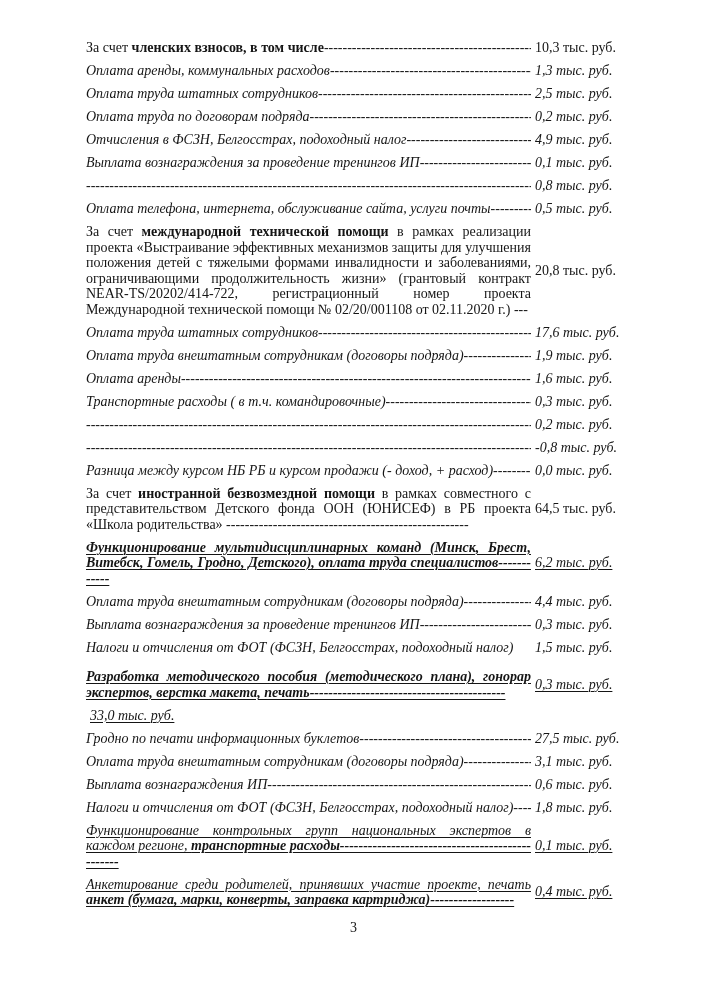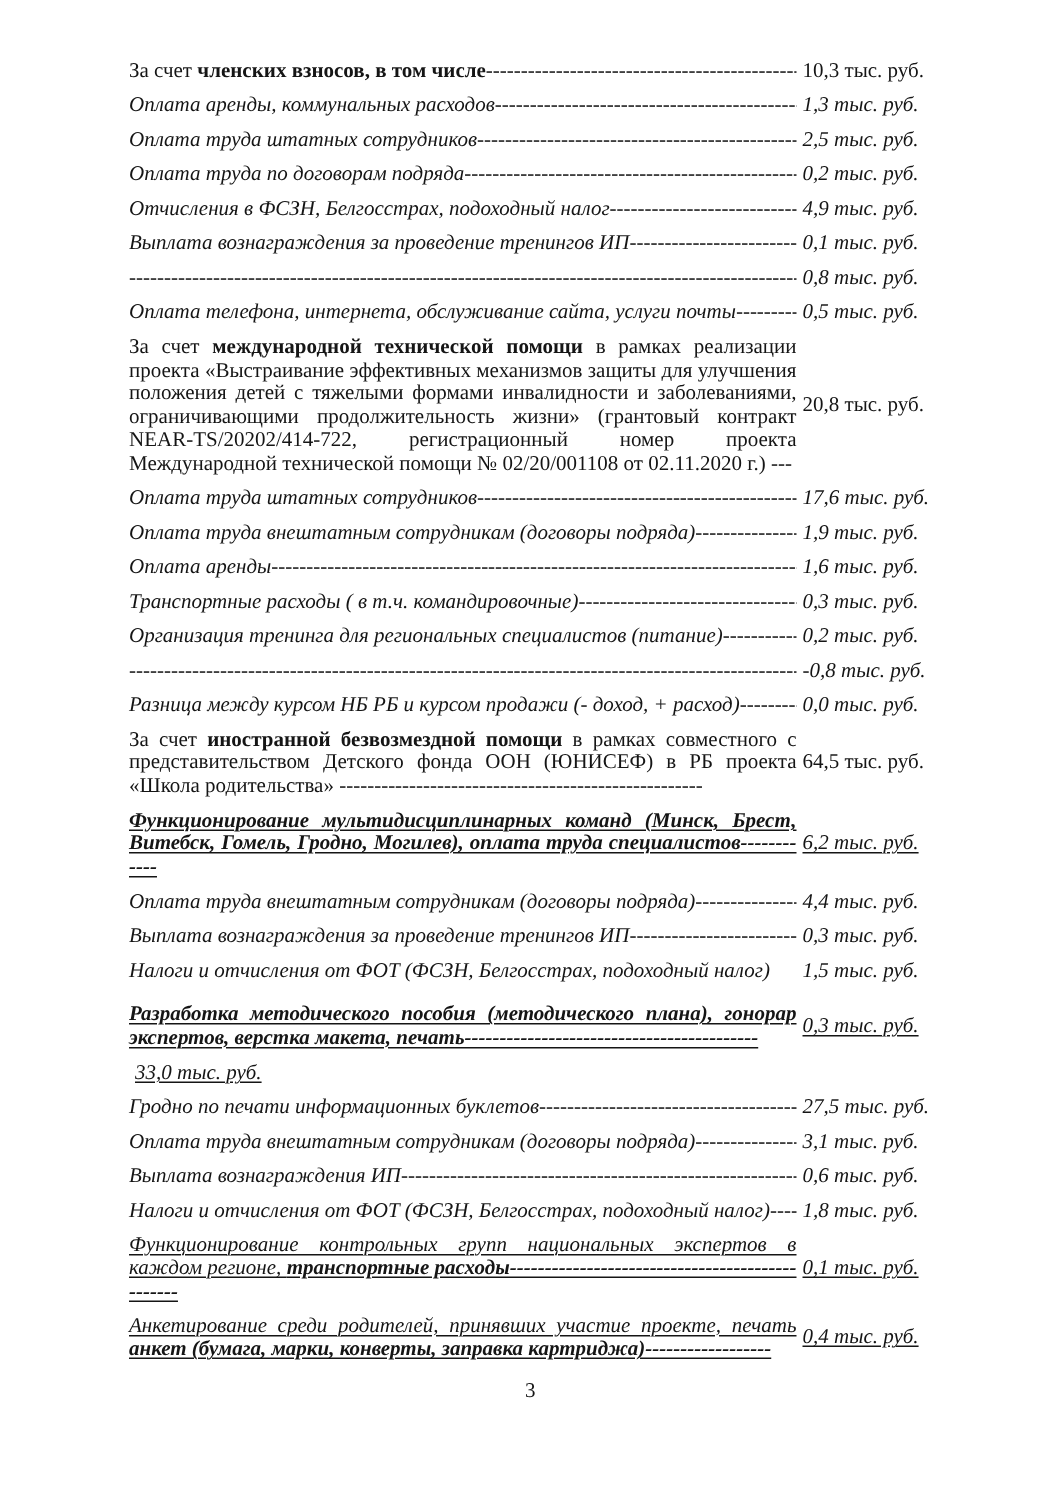--- a/index.html
+++ b/index.html
@@ -139,21 +139,20 @@
       </div>
       <div class="row">
         <div class="text sl it">
           <span class="label"><span class="">Транспортные расходы ( в т.ч. командировочные) </span></span>
           <span class="leader"><span>------------------------------------------------------------------------------------------------------------------------------------------------------</span></span>
         </div>
         <div class="value it">0,3 тыс. руб.</div>
       </div>
       <div class="row">
         <div class="text sl it">
-          <span class="label"><span class="">Организация тренинга для региональных специалистов (питание) </span></span>
           <span class="leader"><span>------------------------------------------------------------------------------------------------------------------------------------------------------</span></span>
         </div>
         <div class="value it">0,2 тыс. руб.</div>
       </div>
       <div class="row">
         <div class="text sl it">
           <span class="leader"><span>------------------------------------------------------------------------------------------------------------------------------------------------------</span></span>
         </div>
         <div class="value it">-0,8 тыс. руб.</div>
       </div>
@@ -162,21 +161,21 @@
           <span class="label"><span class="">Разница между курсом НБ РБ и курсом продажи (- доход, + расход) </span></span>
           <span class="leader"><span>------------------------------------------------------------------------------------------------------------------------------------------------------</span></span>
         </div>
         <div class="value it">0,0 тыс. руб.</div>
       </div>
       <div class="row">
         <div class="text ml"><span class="">За счет </span><span class="b ">иностранной безвозмездной помощи</span><span class=""> в рамках совместного с представительством Детского фонда ООН (ЮНИСЕФ) в РБ проекта «Школа родительства» ----------------------------------------------------</span></div>
         <div class="value">64,5 тыс. руб.</div>
       </div>
       <div class="row">
-        <div class="text ml it"><span class="b u">Функционирование мультидисциплинарных команд (Минск, Брест, Витебск, Гомель, Гродно, Могилев), оплата труда специалистов------------</span></div>
+        <div class="text ml it"><span class="b u">Функционирование мультидисциплинарных команд (Минск, Брест, Витебск, Гомель, Гродно, Детского), оплата труда специалистов------------</span></div>
         <div class="value it u">6,2 тыс. руб.</div>
       </div>
       <div class="row">
         <div class="text sl it">
           <span class="label"><span class="">Оплата труда внештатным сотрудникам (договоры подряда)</span></span>
           <span class="leader"><span>------------------------------------------------------------------------------------------------------------------------------------------------------</span></span>
         </div>
         <div class="value it">4,4 тыс. руб.</div>
       </div>
       <div class="row">

